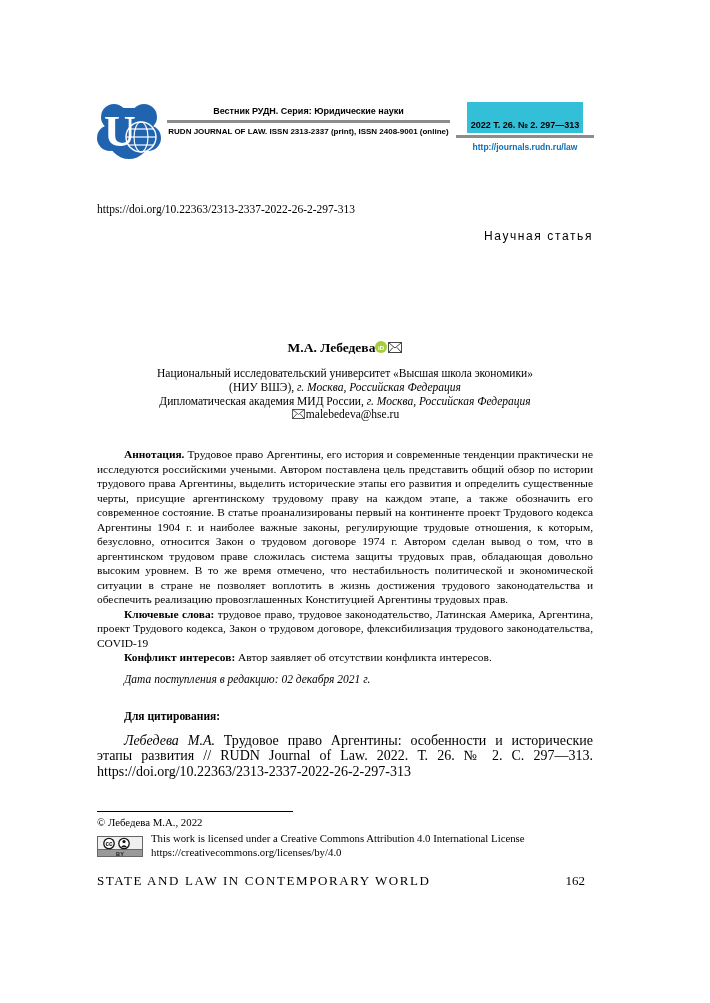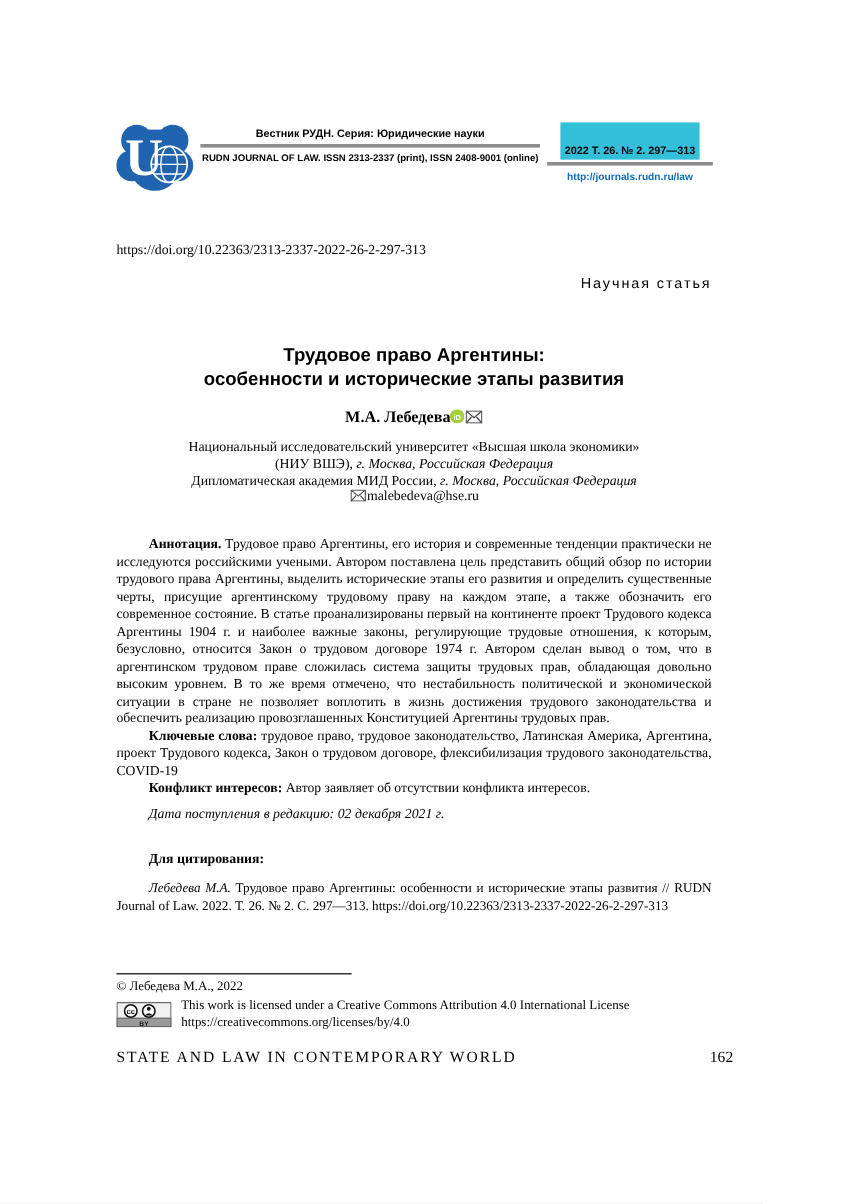--- a/index.html
+++ b/index.html
@@ -39,29 +39,29 @@
                     font-size:11.4px; line-height:14.5px; text-align:justify; }
   .abstract-block p { text-indent:27px; }
   .b { font-weight:bold; }
   .i { font-style:italic; }
   .dates-block { position:absolute; top:672px; left:97px; right:117px;
                  font-size:11.5px; line-height:15.5px; font-style:italic; }
   .dates-block div { text-indent:27px; }
   .cite-label { position:absolute; top:710px; left:97px; right:117px; font-weight:bold; font-size:11.5px; }
   .cite-label div { text-indent:27px; }
   .citation { position:absolute; top:733px; left:97px; right:117px;
-              font-size:11px; line-height:15.4px; text-align:justify; text-indent:27px; }
+              font-size:14px; line-height:15.4px; text-align:justify; text-indent:27px; }
   
   .footnote { position:absolute; top:811px; left:97px; right:117px; font-size:10.8px; }
   .fn-rule { width:196px; border-top:1px solid #000; margin-bottom:4px; }
   .cc-row { display:flex; align-items:flex-end; margin-top:3px; }
   .cc-badge { flex:0 0 auto; margin-right:8px; margin-top:1px; }
   .cc-text { font-size:10.8px; line-height:14px; }
   
-  .pfooter { position:absolute; top:873px; left:97px; right:99px; display:flex;
+  .pfooter { position:absolute; top:873px; left:97px; right:125px; display:flex;
              justify-content:space-between; font-size:13px; }
   .running-title { letter-spacing:1.6px; }
 </style>
 </head>
 <body>
 
 <div class="page">
 
   <div class="jheader">
     <div class="logo-box">
@@ -89,24 +89,20 @@
       <span class="h-issue">2022 Т. 26. № 2. 297—313</span>
       <div class="h-rule"></div>
       <div class="h-url">http://journals.rudn.ru/law</div>
     </div>
   </div>
 
   <div class="doi">https://doi.org/10.22363/2313-2337-2022-26-2-297-313</div>
 
   <div class="article-type">Научная статья</div>
 
-  <div class="title">
-    <div>Трудовое право Аргентины:</div>
-    <div>особенности и исторические этапы развития</div>
-  </div>
 
   <div class="author-line">
     <span>М.А. Лебедева</span><span class="icons"><span class="orcid-badge"><svg width="12" height="12" viewBox="0 0 12 12">
             <circle cx="6" cy="6" r="6" fill="#a6ce39"></circle>
             <text x="6" y="8.6" text-anchor="middle" font-family="Liberation Sans, sans-serif" font-weight="bold" font-size="6.2" fill="#ffffff">iD</text>
           </svg></span><span class="mail-icon"><svg width="14" height="11" viewBox="0 0 14 11">
             <rect x="0.5" y="0.5" width="13" height="10" fill="#ffffff" stroke="#444444"></rect>
             <polyline points="0.5,0.5 7,6 13.5,0.5" fill="none" stroke="#444444"></polyline>
             <polyline points="0.5,10.5 5,5.5" fill="none" stroke="#444444"></polyline>
             <polyline points="13.5,10.5 9,5.5" fill="none" stroke="#444444"></polyline>

